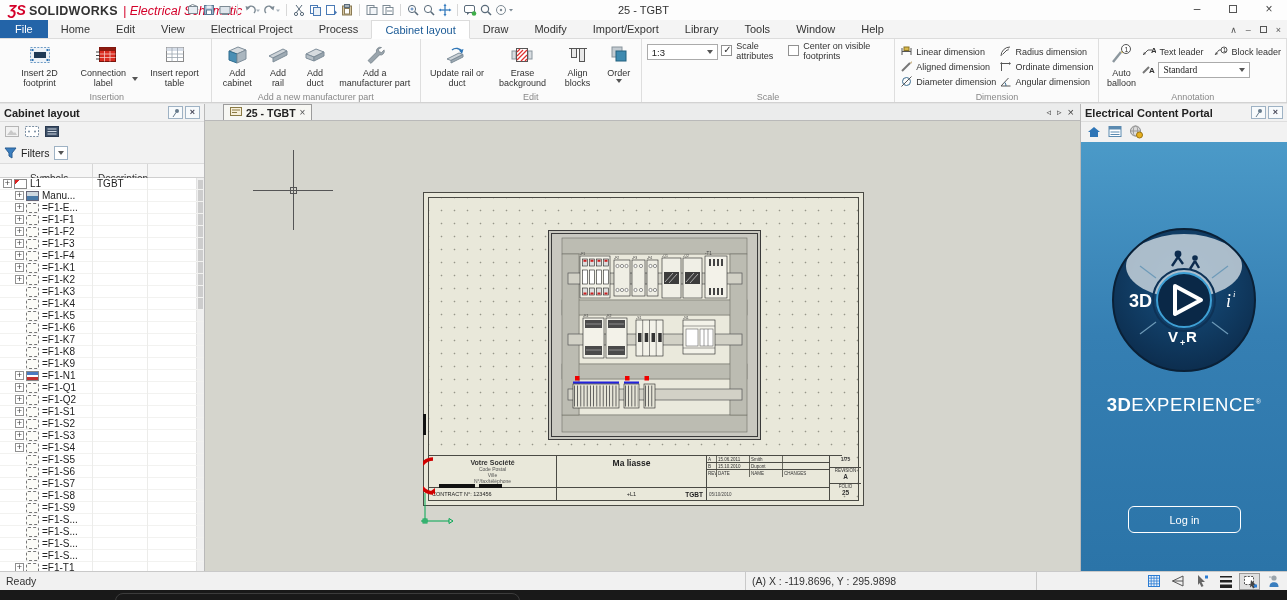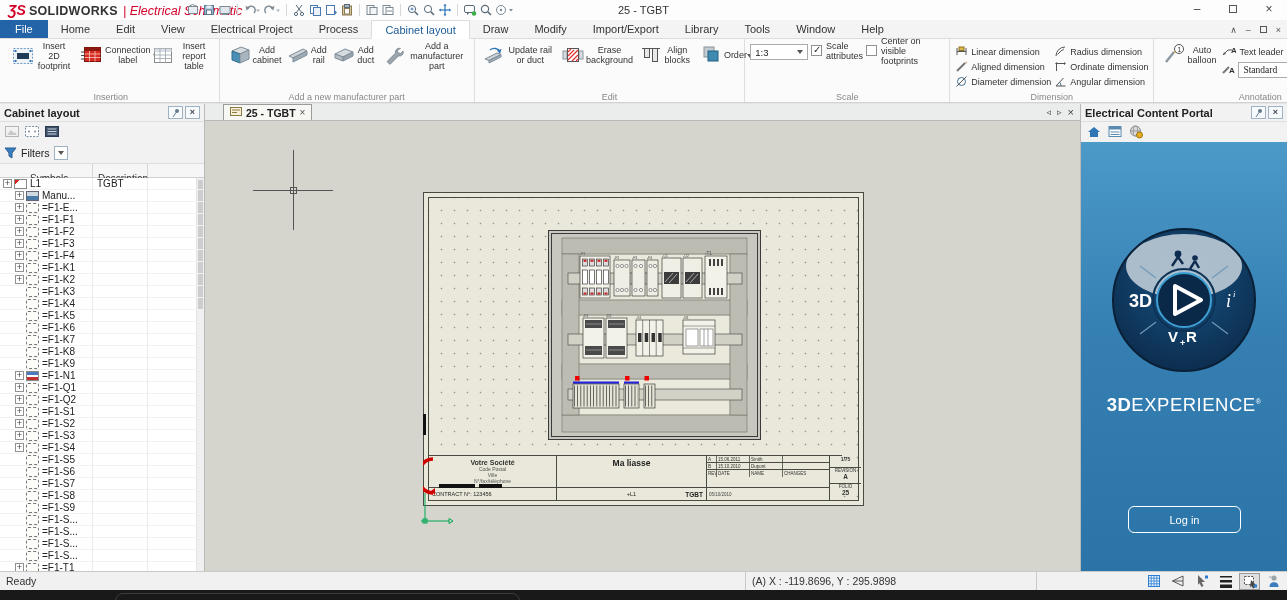--- a/index.html
+++ b/index.html
@@ -27,21 +27,21 @@
   .mtab{padding:0 13px;line-height:19px;font-size:11px;color:#333;cursor:default;}
   .mtab.file{background:#2364a8;color:#fff;padding:0 15px;}
   .mtab.active{background:#fff;border:1px solid #dcdcdc;border-bottom:1px solid #fff;color:#1a5a96;margin-bottom:-1px;}
   .ribctl{position:absolute;right:6px;top:0;height:19px;display:flex;align-items:center;gap:9px;color:#555;font-size:9px;}
   .ribctl .box{width:7px;height:7px;border:1px solid #555;}
 
   
   .ribbon{height:64px;background:#fbfbfb;border-bottom:1px solid #d2d2d2;display:flex;padding-left:3px;}
   .rgroup{position:relative;border-right:1px solid #dedede;padding:2px 5px 12px 5px;display:flex;gap:3px;align-items:flex-start;}
   .rglabel{position:absolute;bottom:0;left:0;right:0;text-align:center;font-size:9px;color:#888;}
-  .rbtn{display:flex;flex-direction:row;align-items:center;padding:1px 2px;font-size:9px;line-height:1.1;text-align:center;color:#333;min-width:34px;}
+  .rbtn{display:flex;flex-direction:column;align-items:center;padding:1px 2px;font-size:9px;line-height:1.1;text-align:center;color:#333;min-width:34px;}
   .rbtn svg{display:block;margin:0 0 1px 0;}
   .caret{width:0;height:0;border-left:3px solid transparent;border-right:3px solid transparent;border-top:4px solid #555;display:inline-block;vertical-align:middle;}
   .lblrow{display:flex;align-items:center;gap:2px;justify-content:center;}
   .scalecol{display:flex;flex-direction:row;gap:3px;padding-top:3px;}
   .dd{width:84px;height:16px;border:1px solid #ababab;background:#fff;font-size:9.5px;display:flex;align-items:center;justify-content:space-between;padding:0 4px;}
   .cbrow{display:flex;align-items:center;gap:4px;font-size:9px;height:13px;color:#333;}
   .cb{width:11px;height:11px;border:1px solid #919191;background:#fff;position:relative;flex:none;}
   .cb.on::after{content:"✓";position:absolute;left:1px;top:-2px;font-size:10px;color:#333;}
   .dimcol{display:flex;flex-direction:column;gap:1px;padding-top:4px;}
   .dimbtn{display:flex;align-items:center;gap:3px;font-size:9px;height:14px;white-space:nowrap;color:#333;}

